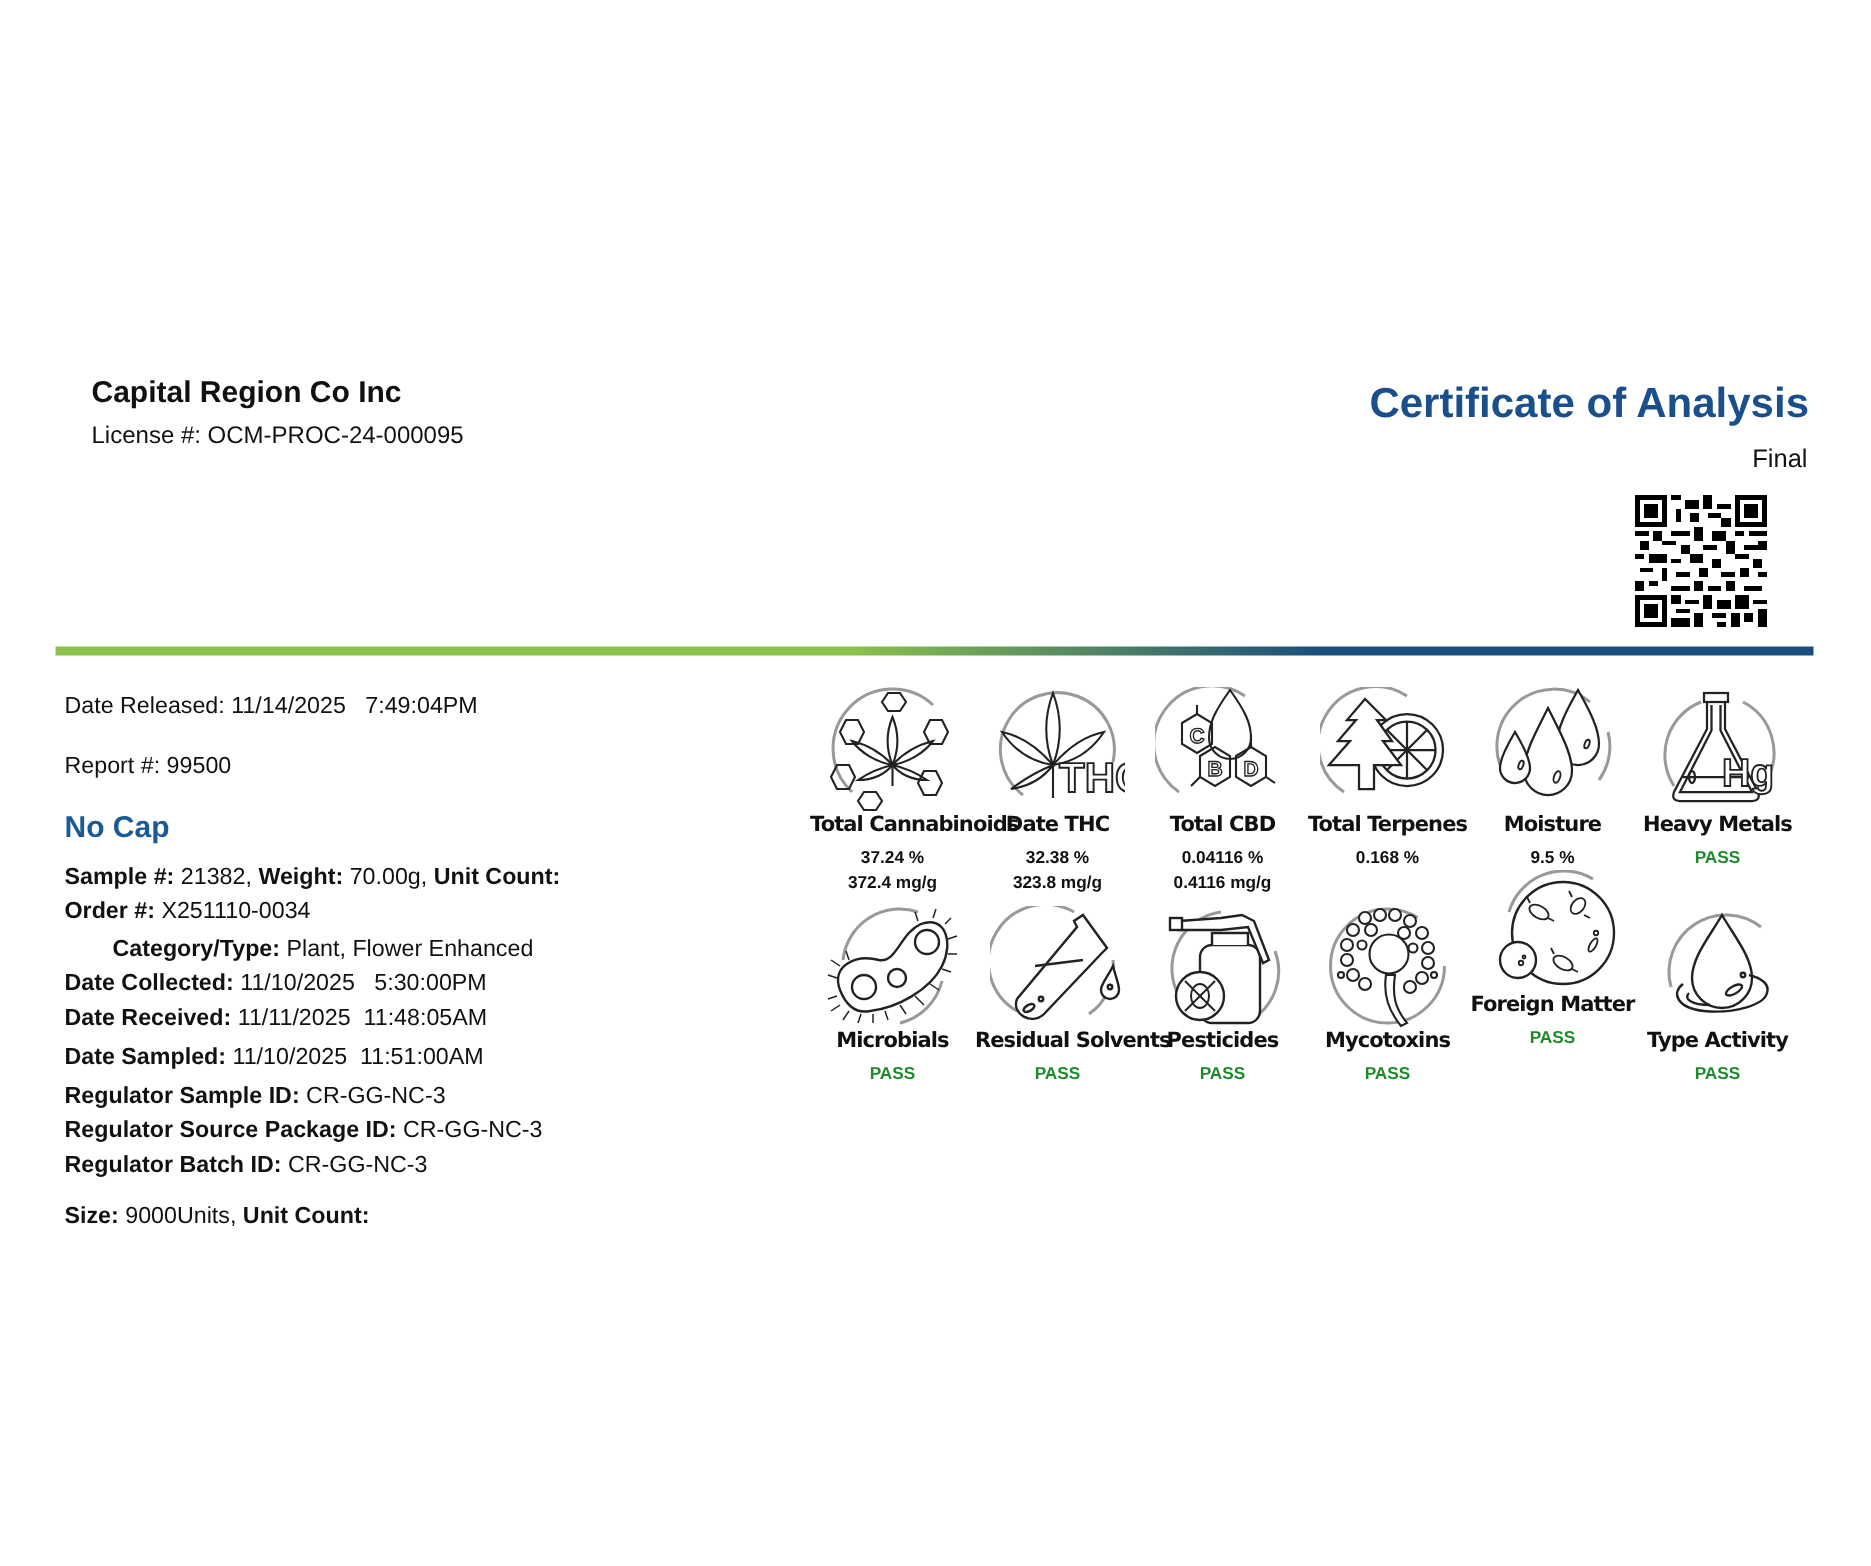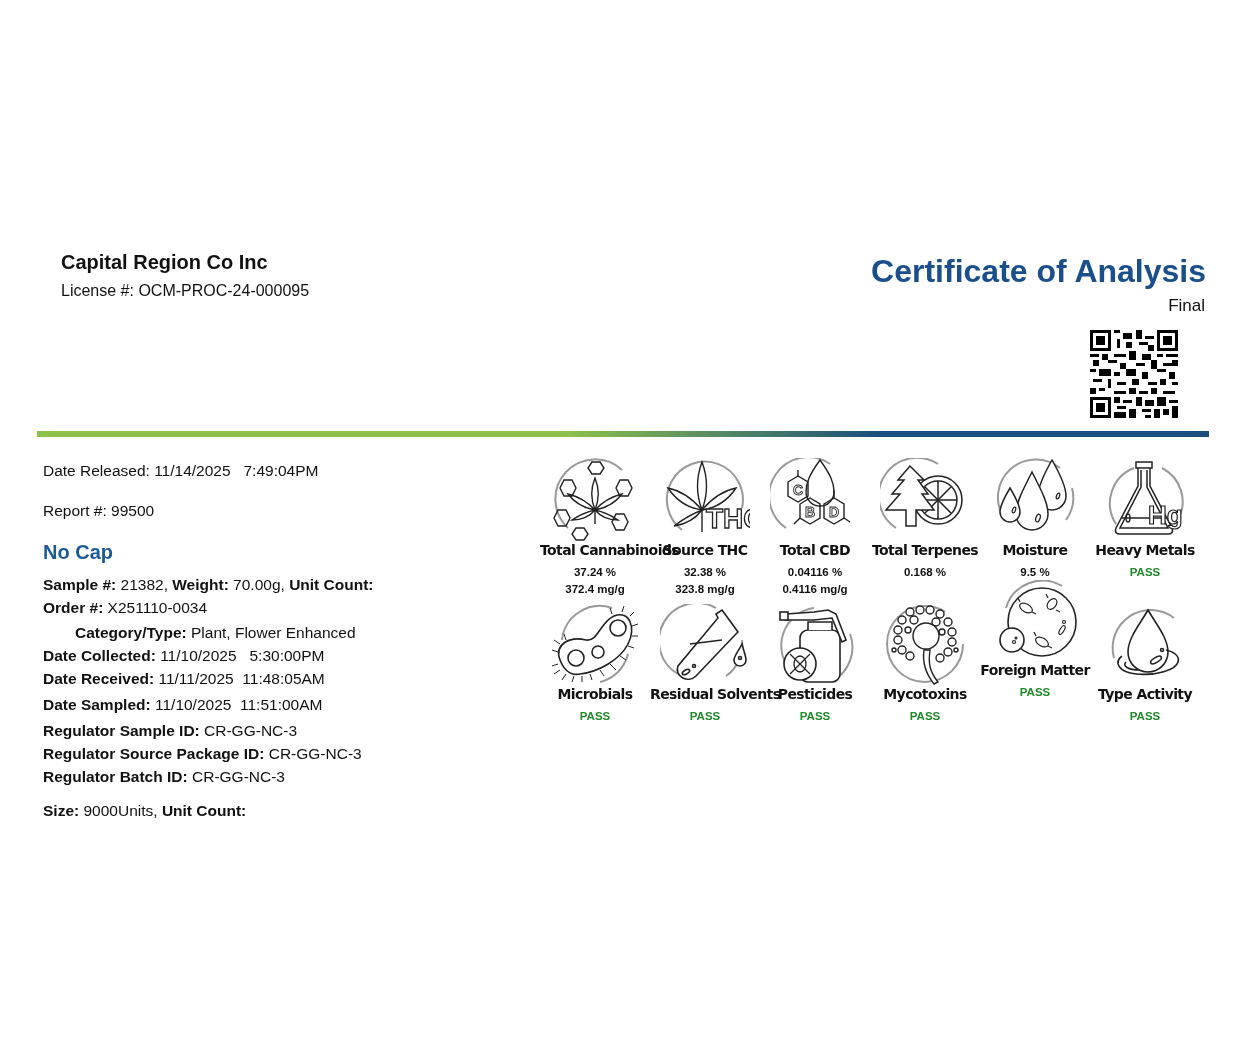--- a/index.html
+++ b/index.html
@@ -1,20 +1,20 @@
 <!DOCTYPE html>
 <html><head>
 <meta charset="utf-8">
 <style>
   html,body{margin:0;padding:0;background:#fff;}
   body{width:1247px;height:1044px;position:relative;overflow:hidden;font-family:"Liberation Sans",sans-serif;color:#111;}
   .abs{position:absolute;}
   .company{left:61px;top:251px;font-size:20px;font-weight:bold;}
   .license{left:61px;top:282px;font-size:16px;}
-  .title{right:41px;top:253px;font-size:32px;font-weight:bold;color:#1a4f8b;white-space:nowrap;}
+  .title{right:41px;top:253px;font-size:28px;font-weight:bold;color:#1a4f8b;white-space:nowrap;}
   .status{right:42px;top:296px;font-size:17px;}
   .qr{left:1089px;top:330px;width:90px;height:88px;}
   .divider{left:37px;top:431px;width:1172px;height:6px;background:linear-gradient(to right,#8cc24b 0%,#8cc24b 45%,#1b4e7c 72%,#1b4e7c 100%);}
   .info{left:43px;font-size:15.5px;white-space:nowrap;}
   .info b{font-weight:bold;}
   .product{left:43px;top:541px;font-size:20px;font-weight:bold;color:#1a5a96;}
   .tile{position:absolute;width:110px;text-align:center;}
   .tile svg{display:block;margin:0 auto;}
   .tname{font-size:14px;font-weight:bold;font-family:"DejaVu Sans",sans-serif;letter-spacing:-0.6px;white-space:nowrap;margin-top:0px;}
   .tval{font-size:11.5px;font-weight:bold;line-height:17px;}
@@ -167,21 +167,21 @@
     <path d="M22 72 A38 38 0 1 1 82 50" fill="none" stroke="#999" stroke-width="2"></path>
     <g fill="none" stroke="#222" stroke-width="1.4">
       <path d="M42 4 C36 20 36 36 42 52 C48 36 48 20 42 4Z"></path>
       <path d="M42 52 C30 38 18 32 8 30 C16 42 28 50 42 52Z"></path>
       <path d="M42 52 C54 38 66 32 76 30 C68 42 56 50 42 52Z"></path>
       <path d="M42 52 C32 56 22 62 14 68 C28 66 36 60 42 52Z"></path>
       <line x1="42" y1="52" x2="42" y2="74"></line>
     </g>
     <text x="46" y="70" font-family="Liberation Sans, sans-serif" font-size="28" font-weight="bold" fill="#fff" stroke="#222" stroke-width="1.3">THC</text>
   </svg>
-  <div class="tname" data-name="tile-name">Source THC</div>
+  <div class="tname" data-name="tile-name">Date THC</div>
   <div class="tval" style="margin-top:6px;" data-name="tile-percent">32.38 %</div>
   <div class="tval" data-name="tile-mg-per-g">323.8 mg/g</div>
 </div>
 
 <div class="tile" style="left:760px;top:458px;" data-name="summary-tile-total-cbd">
   <svg width="90" height="84" viewBox="0 0 90 84" data-name="cbd-molecule-icon">
     <path d="M16 70 A38 38 0 0 1 60 6" fill="none" stroke="#999" stroke-width="2"></path>
     <g fill="none" stroke="#222" stroke-width="1.4">
       <path d="M50 2 C40 16 36 24 36 34 A14 14 0 0 0 64 34 C64 24 60 16 50 2Z"></path>
       <polygon points="18,24 28,18 38,24 38,38 28,44 18,38"></polygon>

